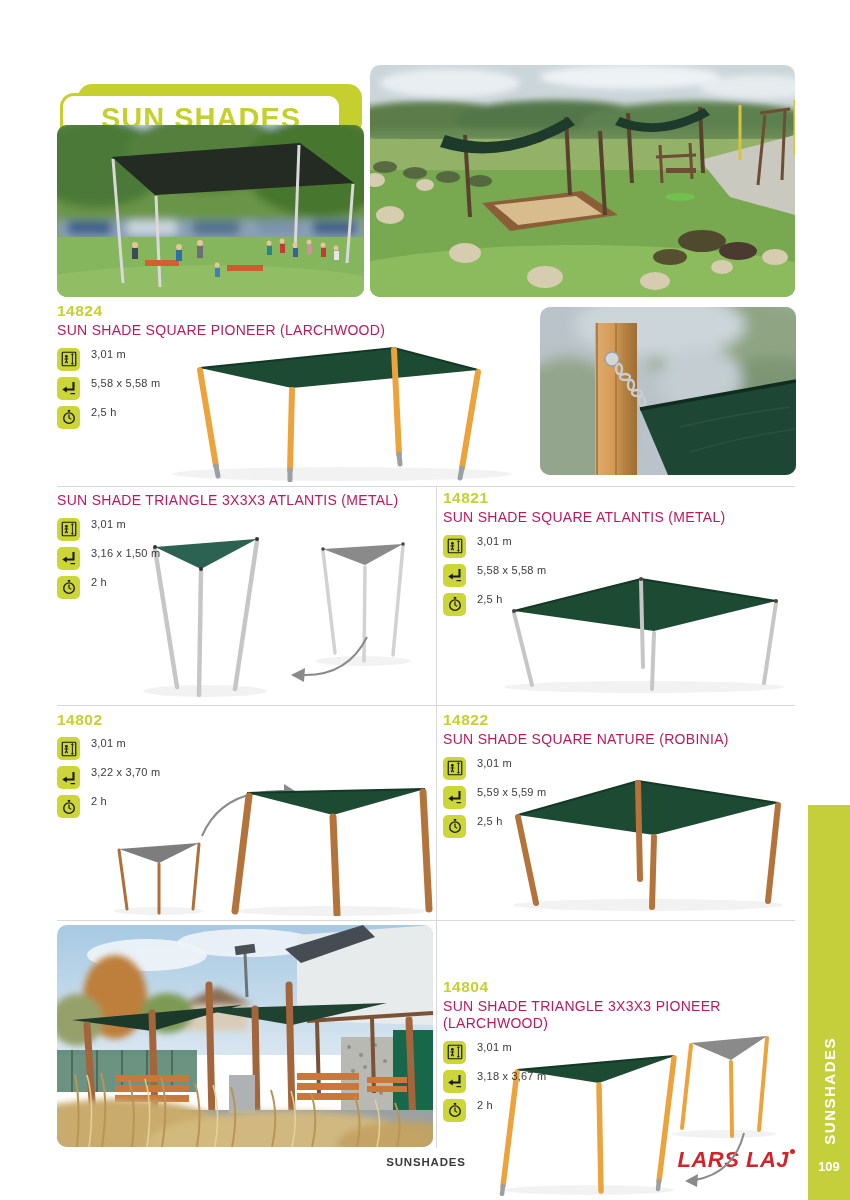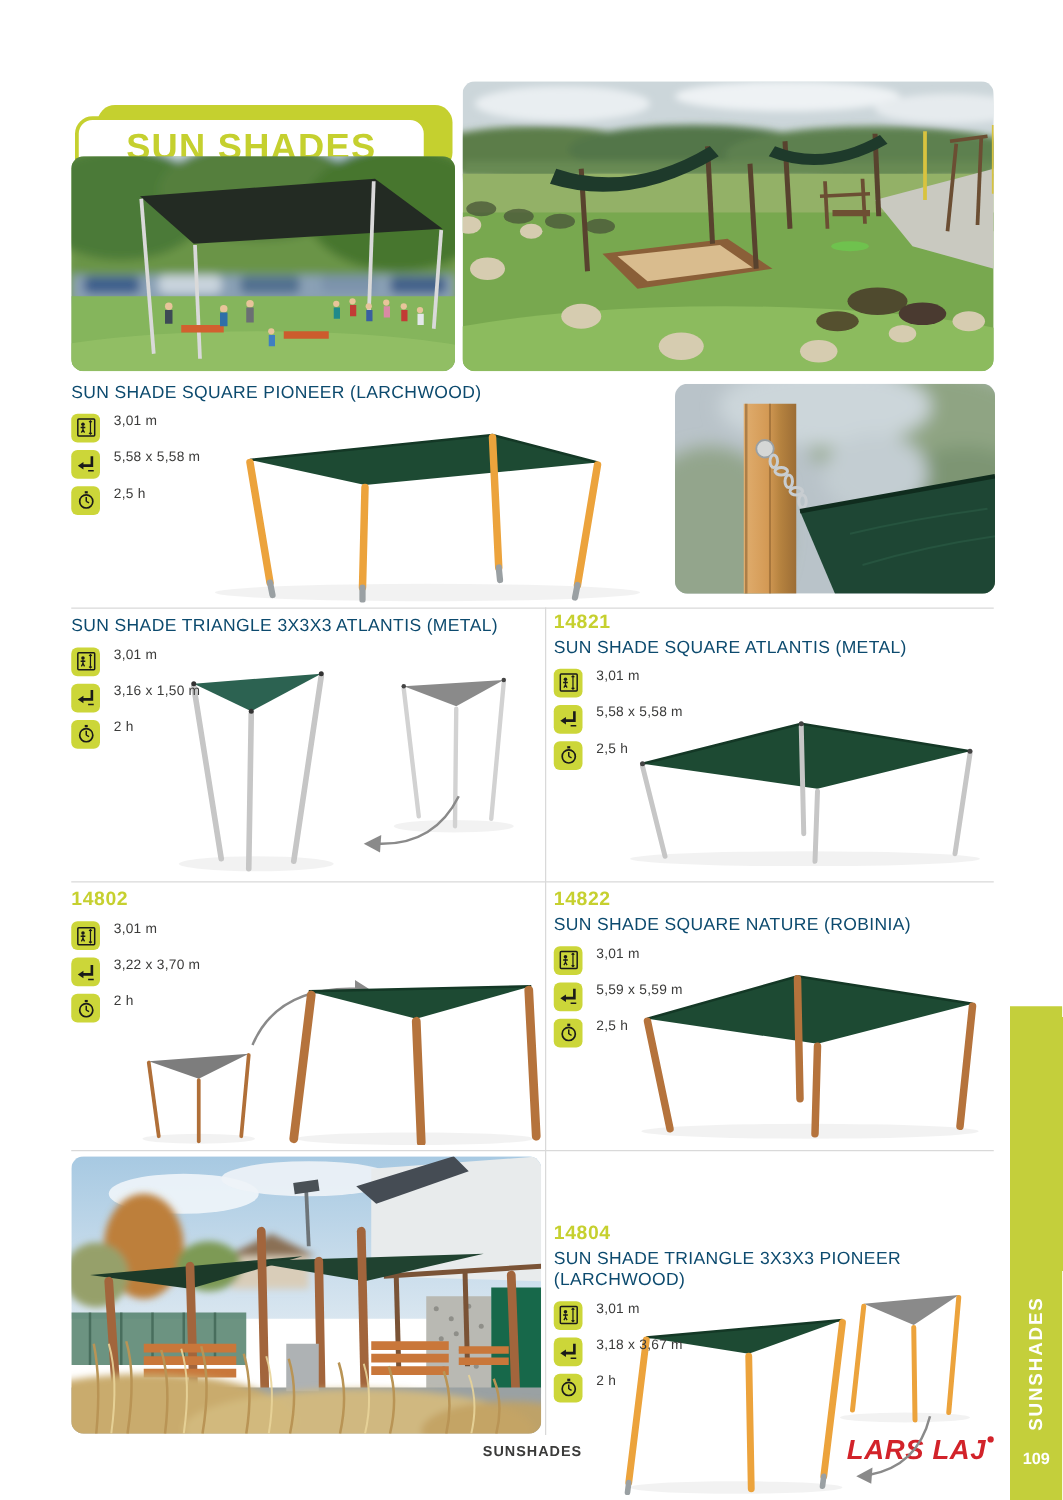--- a/index.html
+++ b/index.html
@@ -22,21 +22,21 @@
   .photo-tr { left:370px; top:65px;  width:425px; height:232px; }
   .photo-bl { left:57px;  top:925px; width:376px; height:222px; }
 
   
   .divider-h { position:absolute; height:1px; background:#d9d9d9; left:57px; width:738px; }
   .divider-v { position:absolute; width:1px;  background:#d9d9d9; }
 
   
   .prod { position:absolute; }
   .code  { color:#c6d02f; font-weight:bold; font-size:15.5px; letter-spacing:.5px; line-height:1.1; }
-  .pname { color:#0c4a6e; font-size:14px; font-weight:normal; margin:3px 0 0; letter-spacing:.3px; line-height:1.2; }
+  .pname { color:#be185d; font-size:14px; font-weight:normal; margin:3px 0 0; letter-spacing:.3px; line-height:1.2; }
   .specs { margin-top:9px; position:relative; z-index:2; width:140px; }
   .spec  { display:flex; gap:11px; margin-bottom:6px; }
   .spec-icon { width:23px; height:23px; background:#ccd639; border-radius:5px;
                display:flex; align-items:center; justify-content:center; flex:0 0 23px; }
   .spec-icon svg { width:18px; height:18px; }
   .spec-val { font-size:11px; color:#3b3b3a; letter-spacing:.2px; }
   .render { position:absolute; z-index:1; }
   .closeup { position:absolute; left:483px; top:5px; width:256px; height:168px;
              border-radius:10px; overflow:hidden; }
 
@@ -203,20 +203,21 @@
       </g>
       <g>
         <ellipse cx="332" cy="176" rx="24" ry="11" fill="#4f4a2e"></ellipse>
         <ellipse cx="368" cy="186" rx="19" ry="9" fill="#4a3a30"></ellipse>
         <ellipse cx="300" cy="192" rx="17" ry="8" fill="#55502f"></ellipse>
       </g>
     </svg>
   </div>
 
   <section class="prod s14824">
+    <div class="code">14824</div>
     <h2 class="pname">SUN SHADE SQUARE PIONEER (LARCHWOOD)</h2>
     <div class="specs">
       <div class="spec">
         <span class="spec-icon">
           <svg viewBox="0 0 24 24">
               <rect x="3" y="3" width="18" height="18" rx="1" fill="none" stroke="#1a1a1a" stroke-width="1.6"></rect>
               <circle cx="8.5" cy="8.5" r="1.9" fill="#1a1a1a"></circle>
               <path d="M8.5,10.5 L8.5,14.5 M8.5,14.5 L6.8,17.5 M8.5,14.5 L10.2,17.5 M6,12 L11,12" stroke="#1a1a1a" stroke-width="1.4" fill="none"></path>
               <path d="M16.5,5 L16.5,19 M15,6.3 L16.5,4.8 L18,6.3 M15,17.7 L16.5,19.2 L18,17.7" stroke="#1a1a1a" stroke-width="1.3" fill="none"></path>
             </svg>

